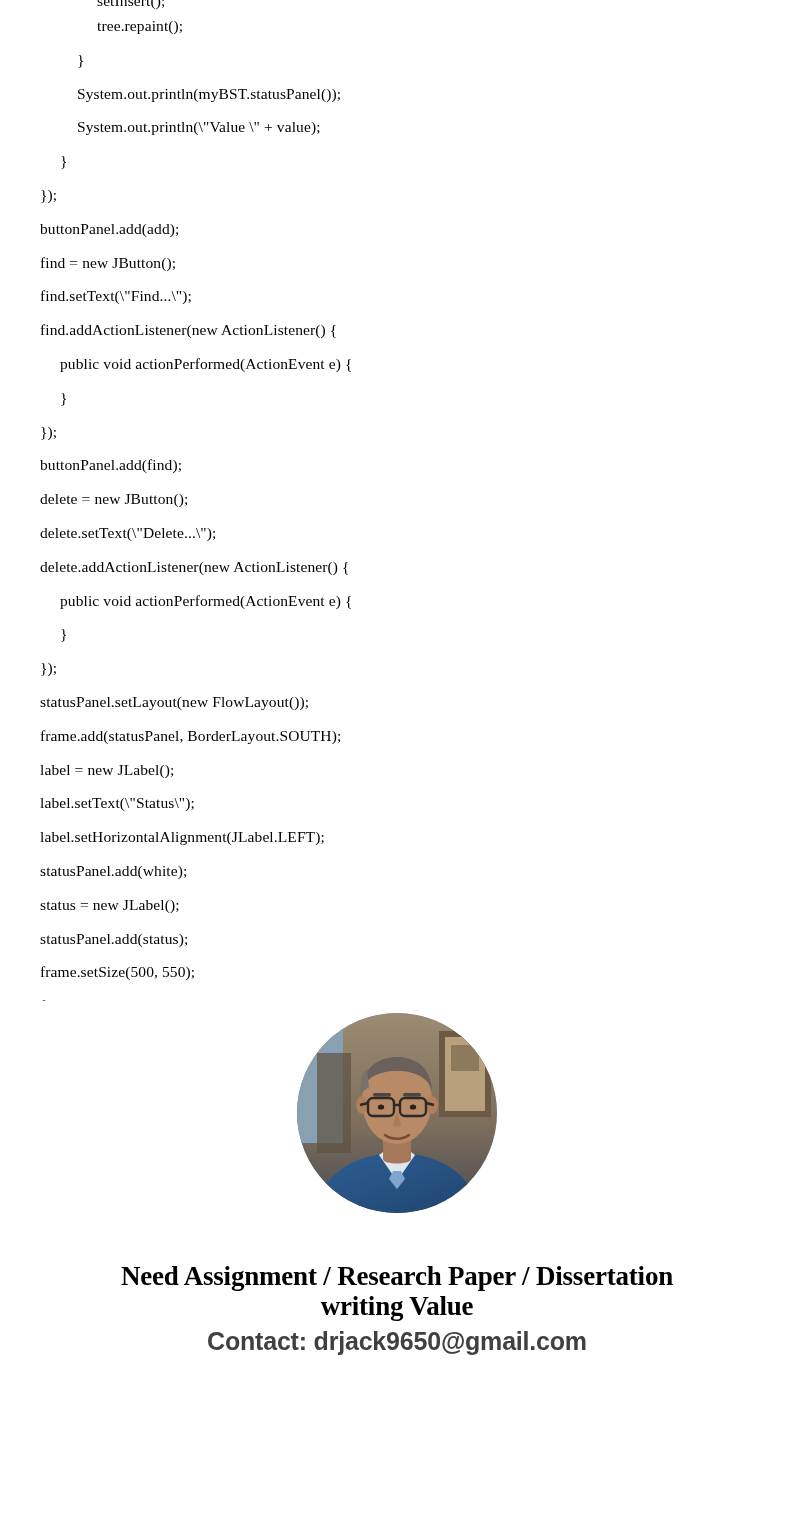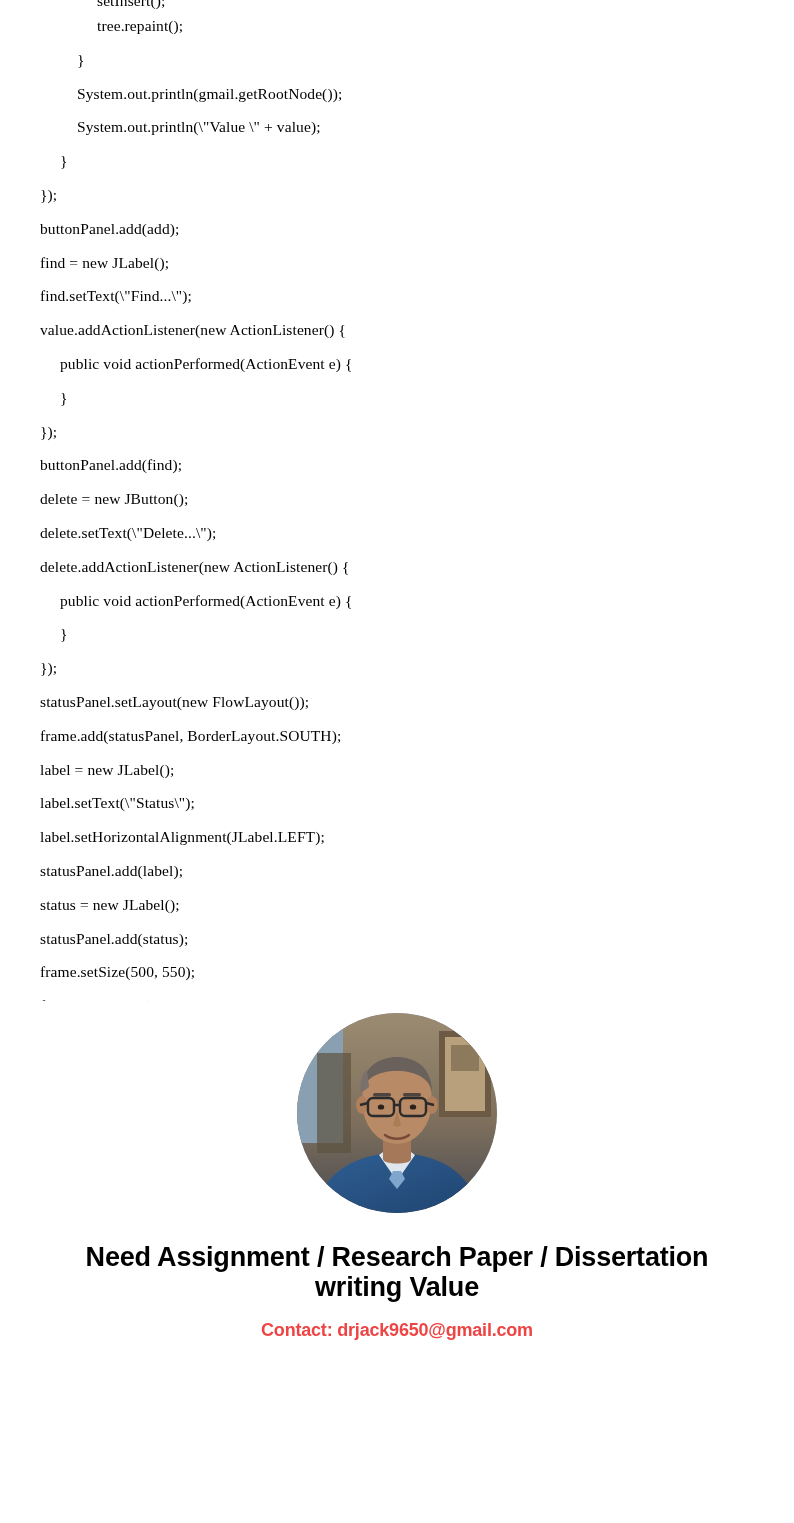--- a/index.html
+++ b/index.html
@@ -64,74 +64,74 @@
     height: 200px;
     border-radius: 50%;
     margin: 0 auto;
     overflow: hidden;
     position: relative;
     background: #8a8f93;
   }
   .avatar svg { display: block; }
 
   .promo-text {
-    margin-top: 29px;
-    font-family: Liberation Sans, sans-serif;
+    margin-top: 48px;
+    font-family: Liberation Serif, serif;
     font-weight: bold;
     font-size: 27px;
     line-height: 30px;
     color: #000;
     letter-spacing: -0.2px;
   }
   .promo-text .line2 {
     display: block;
   }
   .promo-contact {
-    margin-top: 12px;
+    margin-top: 4px;
     font-family: "Liberation Sans", sans-serif;
     font-weight: bold;
-    font-size: 18px;
+    font-size: 25px;
     line-height: 32px;
-    color: #ef4444;
+    color: #404040;
     letter-spacing: -0.2px;
   }
 </style>
 </head>
 <body>
 
 <div class="page">
 
   <div class="code-block" id="code-block">
       <div class="code-line ind3 clip-top">setInsert();</div>
       <div class="code-line ind3">tree.repaint();</div>
       <div class="code-line ind2">}</div>
-      <div class="code-line ind2">System.out.println(gmail.getRootNode());</div>
+      <div class="code-line ind2">System.out.println(myBST.statusPanel());</div>
       <div class="code-line ind2">System.out.println(\"Value \" + value);</div>
       <div class="code-line ind1">}</div>
       <div class="code-line ind0">});</div>
       <div class="code-line ind0">buttonPanel.add(add);</div>
-      <div class="code-line ind0">find = new JLabel();</div>
+      <div class="code-line ind0">find = new JButton();</div>
       <div class="code-line ind0">find.setText(\"Find...\");</div>
-      <div class="code-line ind0">value.addActionListener(new ActionListener() {</div>
+      <div class="code-line ind0">find.addActionListener(new ActionListener() {</div>
       <div class="code-line ind1">public void actionPerformed(ActionEvent e) {</div>
       <div class="code-line ind1">}</div>
       <div class="code-line ind0">});</div>
       <div class="code-line ind0">buttonPanel.add(find);</div>
       <div class="code-line ind0">delete = new JButton();</div>
       <div class="code-line ind0">delete.setText(\"Delete...\");</div>
       <div class="code-line ind0">delete.addActionListener(new ActionListener() {</div>
       <div class="code-line ind1">public void actionPerformed(ActionEvent e) {</div>
       <div class="code-line ind1">}</div>
       <div class="code-line ind0">});</div>
       <div class="code-line ind0">statusPanel.setLayout(new FlowLayout());</div>
       <div class="code-line ind0">frame.add(statusPanel, BorderLayout.SOUTH);</div>
       <div class="code-line ind0">label = new JLabel();</div>
       <div class="code-line ind0">label.setText(\"Status\");</div>
       <div class="code-line ind0">label.setHorizontalAlignment(JLabel.LEFT);</div>
-      <div class="code-line ind0">statusPanel.add(label);</div>
+      <div class="code-line ind0">statusPanel.add(white);</div>
       <div class="code-line ind0">status = new JLabel();</div>
       <div class="code-line ind0">statusPanel.add(status);</div>
       <div class="code-line ind0">frame.setSize(500, 550);</div>
       <div class="code-line ind0 clip-bottom">frame.setVisible(true);</div>
     </div>
 
   <div class="promo">
 
     <div class="avatar">
       <svg width="200" height="200" viewBox="0 0 200 200">

